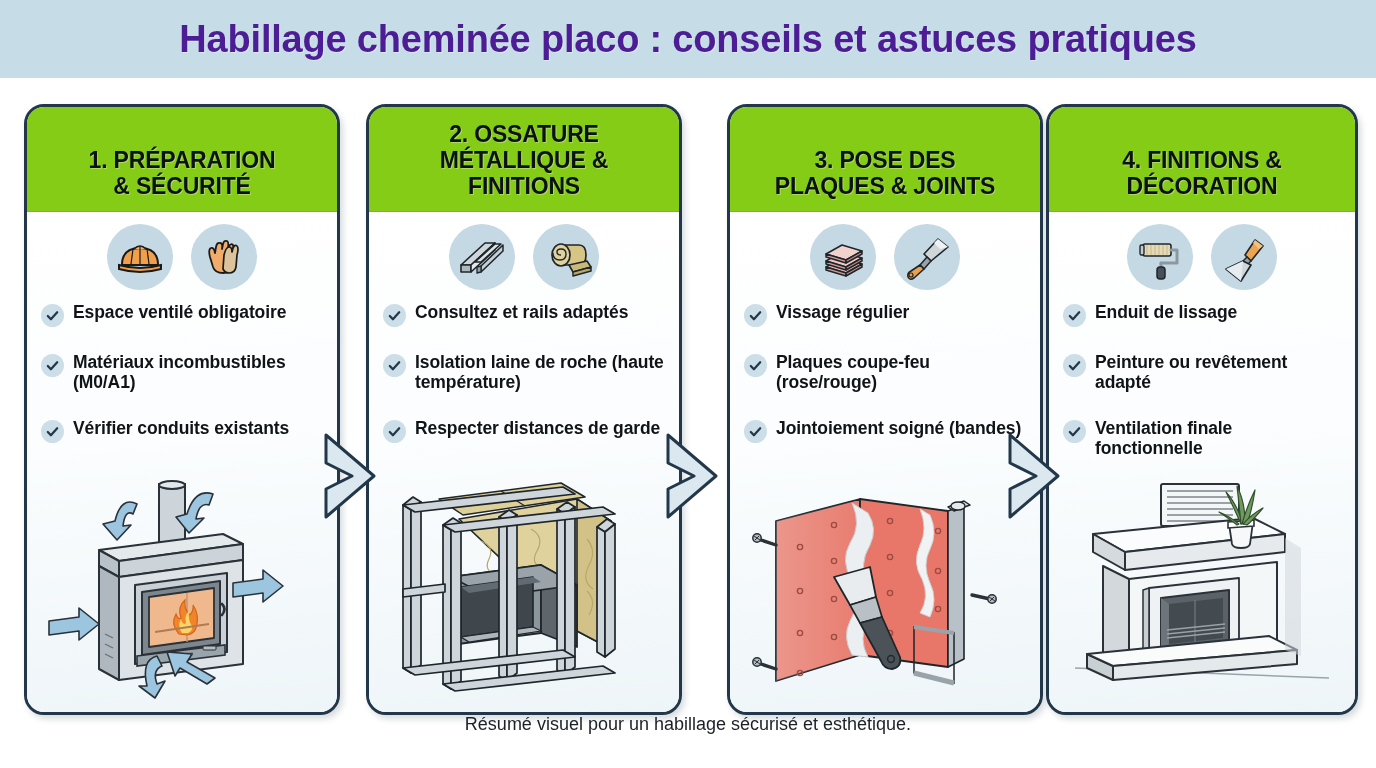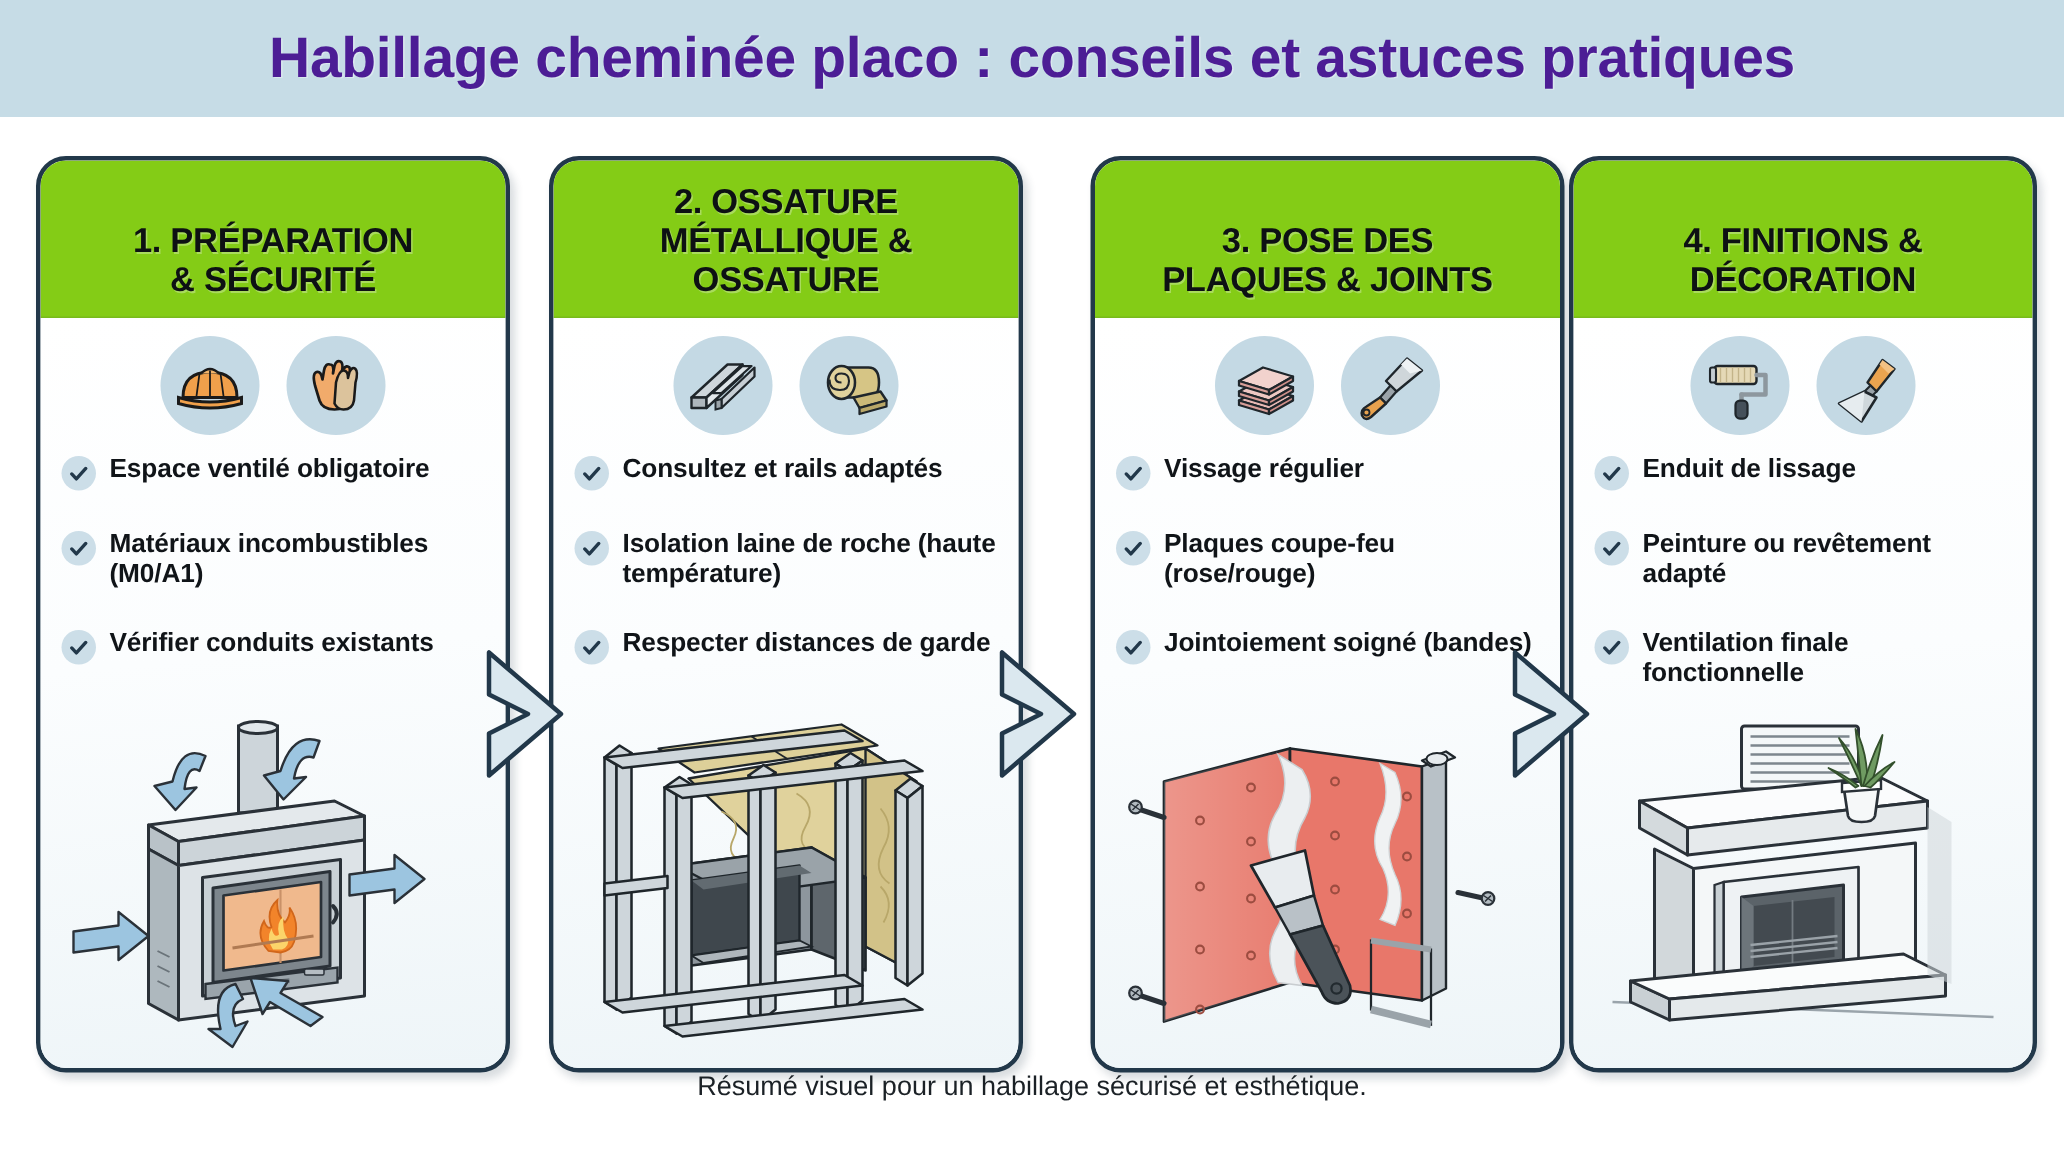--- a/index.html
+++ b/index.html
@@ -226,21 +226,21 @@
           </svg>
         </div>
       </div>
     </div>
 
     <div class="card c2">
       <div class="card-header">
         <h2>
           <span>2. OSSATURE</span><br>
           <span>MÉTALLIQUE &amp;</span><br>
-          <span>OSSATURE</span>
+          <span>FINITIONS</span>
         </h2>
       </div>
       <div class="card-body">
         <div class="icon-row">
           <div class="icon-circle">
             <svg width="54" height="52" viewBox="0 0 54 52">
               <path d="M6 34 L30 12 L40 12 L16 34 Z" fill="#ced6db" stroke="#1f262b" stroke-width="1.6" stroke-linejoin="round"></path>
               <path d="M6 34 L16 34 L16 41 L6 41 Z" fill="#aeb7bd" stroke="#1f262b" stroke-width="1.6" stroke-linejoin="round"></path>
               <path d="M16 41 L40 19 L40 12 L16 34 Z" fill="#e3e9ec" stroke="#1f262b" stroke-width="1.6" stroke-linejoin="round"></path>
               <path d="M20 31 L40 13 L46 13 L26 31 Z" fill="#dde4e8" stroke="#1f262b" stroke-width="1.5" stroke-linejoin="round"></path>

